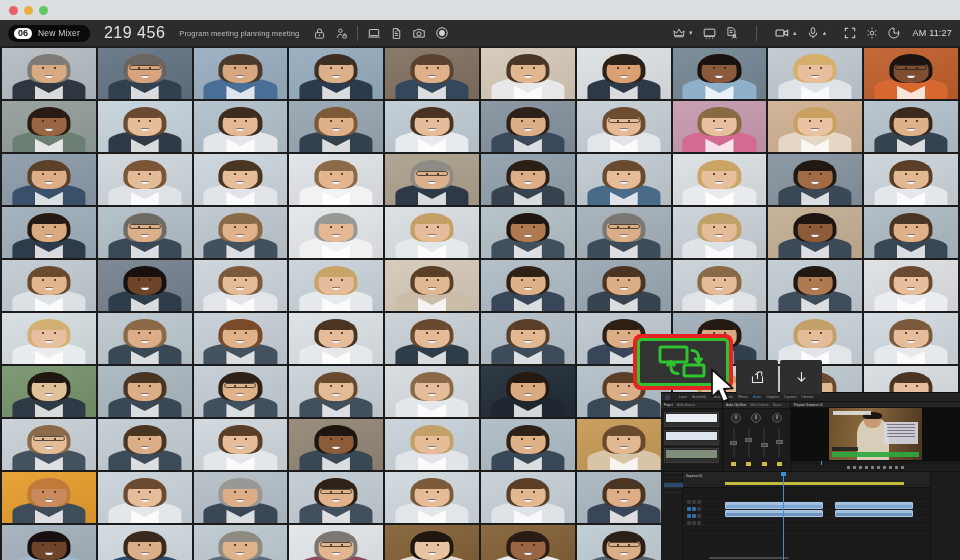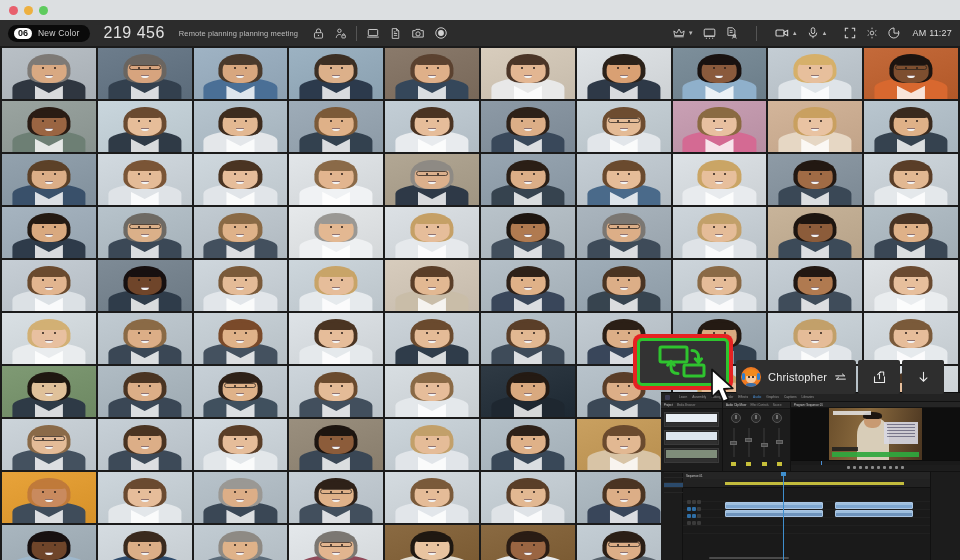--- a/index.html
+++ b/index.html
@@ -209,24 +209,24 @@
     <div class="tl r"></div>
     <div class="tl y"></div>
     <div class="tl g"></div>
   </div>
 
   <div class="toolbar">
 
     <div class="tb-left">
       <div class="room-pill">
         <span class="room-num">06</span>
-        <span class="room-city">New Color</span>
+        <span class="room-city">New Mixer</span>
       </div>
       <span class="meet-id">219 456</span>
-      <span class="meet-title">Remote planning planning meeting</span>
+      <span class="meet-title">Program meeting planning meeting</span>
     </div>
 
     <div class="tb-icons">
       <span class="ic">
         <svg width="13" height="13" viewBox="0 0 24 24" fill="none" stroke="#d2d2d2" stroke-width="1.6">
           <rect x="4.5" y="10.5" width="15" height="10" rx="2"></rect>
           <path d="M8 10.5V7.5a4 4 0 018 0v3"></path>
           <circle cx="12" cy="15.5" r="1.2" fill="#d2d2d2" stroke="none"></circle>
         </svg>
       </span>
@@ -1724,38 +1724,20 @@
               <div class="tl-btn"></div>
             </div>
         </div>
         <div class="ed-scroll"></div>
       </div>
       <div class="tl-right"></div>
     </div>
   </div>
 
   <div class="namebar">
-    <div class="name-pill">
-      <div class="avatar">
-        <div style="position:absolute;left:3px;top:2px;width:14px;height:12px;background:#f08a1e;border-radius:50% 50% 30% 30%"></div>
-        <div style="position:absolute;left:5px;top:6px;width:10px;height:10px;background:#f4c9a0;border-radius:44%"></div>
-        <div style="position:absolute;left:4px;top:4px;width:12px;height:5px;background:#f08a1e;border-radius:50% 50% 0 0"></div>
-        <div style="position:absolute;left:1px;top:6px;width:3px;height:7px;background:#2a7fd4;border-radius:2px"></div>
-        <div style="position:absolute;right:1px;top:6px;width:3px;height:7px;background:#2a7fd4;border-radius:2px"></div>
-        <div style="position:absolute;left:7px;top:9px;width:1.6px;height:1.6px;background:#2a1a12;border-radius:50%"></div>
-        <div style="position:absolute;left:11px;top:9px;width:1.6px;height:1.6px;background:#2a1a12;border-radius:50%"></div>
-        <div style="position:absolute;left:5px;bottom:0;width:10px;height:4px;background:#3b6fa8;border-radius:40% 40% 0 0"></div>
-      </div>
-      <span class="name-txt">Christopher</span>
-      <span class="ic">
-        <svg width="13" height="13" viewBox="0 0 24 24" fill="none" stroke="#eaeaea" stroke-width="1.8" stroke-linecap="round">
-          <path d="M3 9h16M15.5 5.5L19.5 9M21 15H5M8.5 11.5L4.5 15"></path>
-        </svg>
-      </span>
-    </div>
     <div class="act-btn">
       <svg width="15" height="15" viewBox="0 0 24 24" fill="none" stroke="#eaeaea" stroke-width="1.7" stroke-linecap="round">
         <path d="M4 11v9h16v-9"></path>
         <path d="M12 14V4M12 4l-0 0M9 7.5L13.5 3.2"></path>
         <path d="M13.5 3.2h5.2M18.7 3.2v5.2"></path>
       </svg>
     </div>
     <div class="act-btn">
       <svg width="15" height="15" viewBox="0 0 24 24" fill="none" stroke="#eaeaea" stroke-width="1.7" stroke-linecap="round">
         <path d="M12 3.5v14M6.5 12.5L12 18l5.5-5.5"></path>

